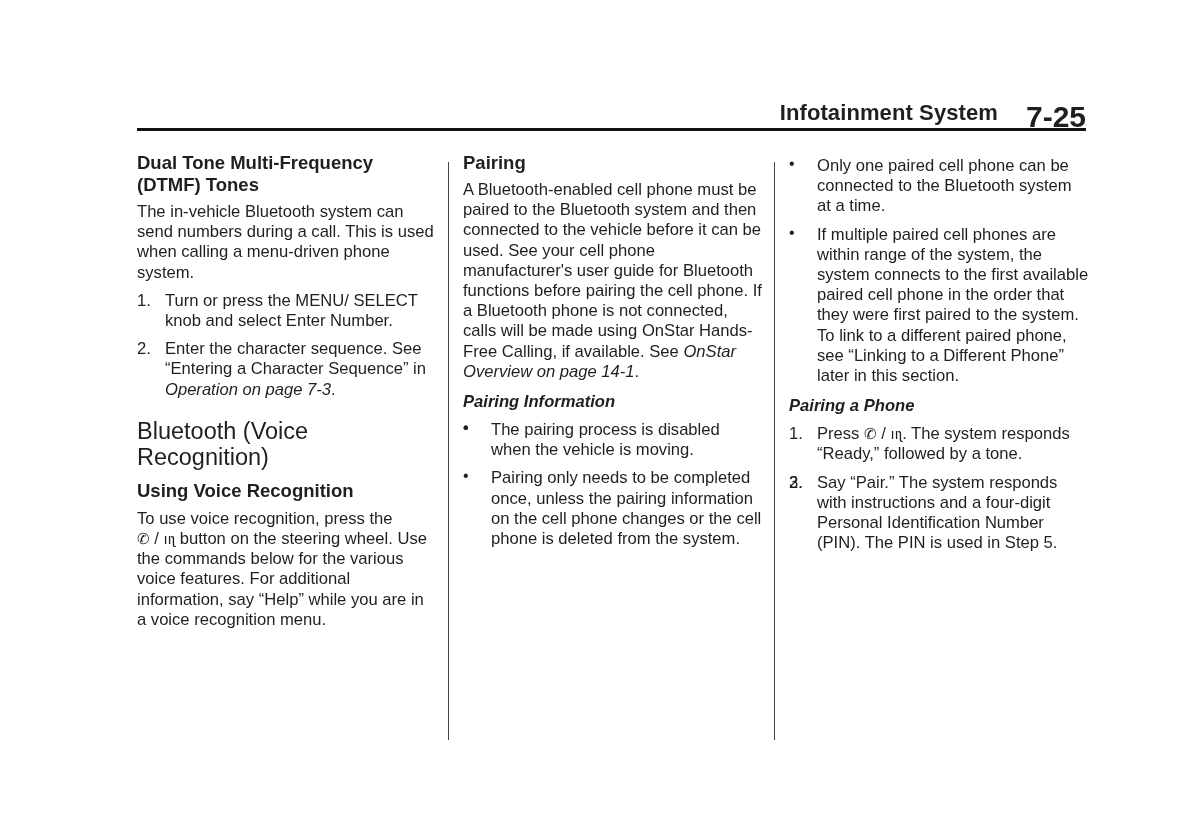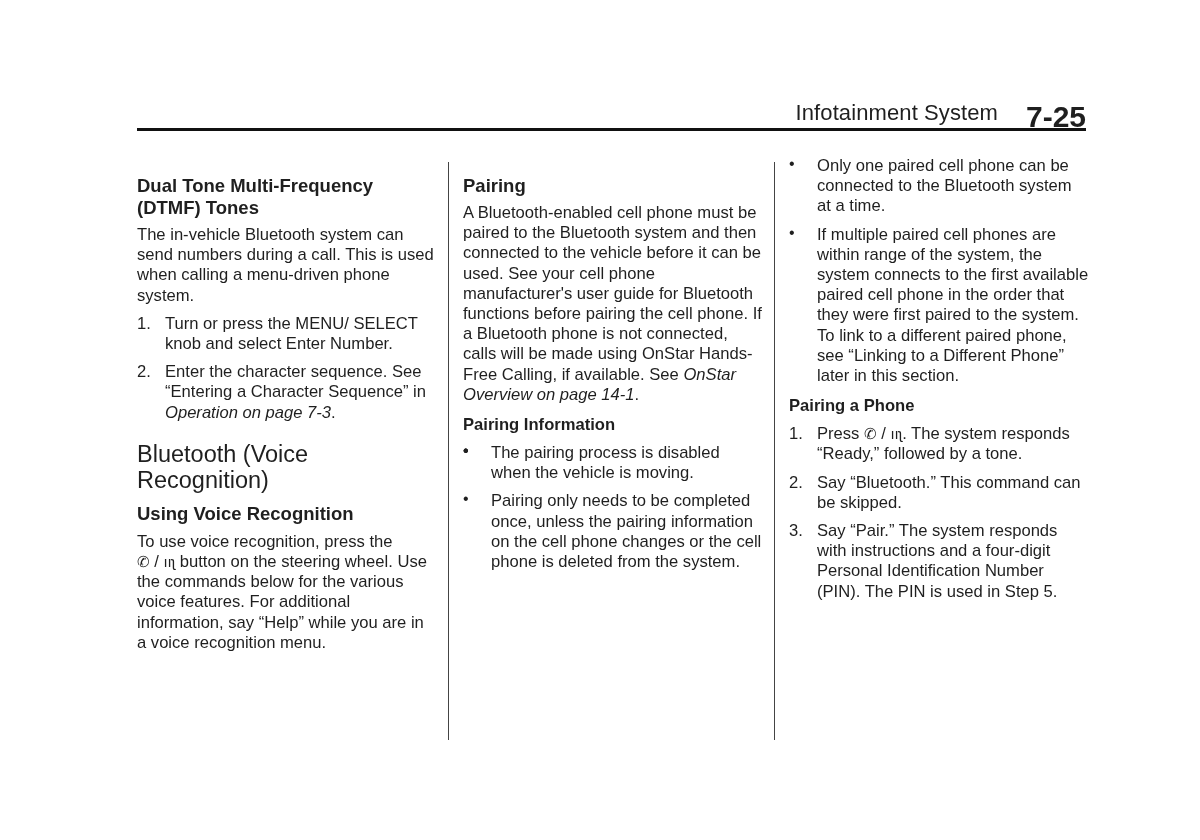--- a/index.html
+++ b/index.html
@@ -5,41 +5,41 @@
   html, body { margin: 0; padding: 0; }
   body {
     width: 1200px; height: 840px; background: #ffffff; position: relative; overflow: hidden;
     font-family: "Liberation Sans", sans-serif; color: #1f1f1f;
   }
   .header {
     position: absolute; left: 137px; top: 96px; width: 949px; height: 36px;
   }
   .header-title {
     position: absolute; right: 88px; top: 4px;
-    font-size: 22px; font-weight: normal; letter-spacing: 0.1px;
+    font-size: 22px; font-weight: bold; letter-spacing: 0.1px;
   }
   .header-page {
     position: absolute; right: 0px; top: 4px;
     font-size: 30px; font-weight: bold;
   }
   .header-rule {
     position: absolute; left: 0; right: 0; top: 32px; height: 3px; background: #111;
   }
-  .col { position: absolute; top: 175px; font-size: 16.6px; line-height: 20.2px; }
+  .col { position: absolute; top: 152px; font-size: 16.6px; line-height: 20.2px; }
   .col1 { left: 137px; width: 300px; }
   .col2 { left: 463px; width: 300px; }
   .col3 { left: 789px; width: 300px; }
   .vrule { position: absolute; width: 1px; background: #444; top: 162px; height: 578px; }
   .vrule.v1 { left: 448px; }
   .vrule.v2 { left: 774px; }
 
   h3.sec { font-size: 18.5px; font-weight: bold; line-height: 22px; margin: 0 0 6px 0; }
   h2.big { font-size: 23.5px; font-weight: normal; line-height: 26px; margin: 18px 0 10px 0; }
   h3.sub { font-size: 18.5px; font-weight: bold; line-height: 22px; margin: 0 0 7px 0; }
-  h4.minor { font-size: 16.6px; font-weight: bold; line-height: 20px; margin: 10px 0 8px 0; }
+  h4.minor { font-size: 16.6px; font-weight: bold; line-height: 20px; margin: 10px 0 8px 0; font-style: italic; }
   p { margin: 0 0 8px 0; }
   .em { font-style: italic; }
   ol, ul { list-style: none; margin: 0; padding: 0; }
   .item { position: relative; padding-left: 28px; margin-bottom: 8px; }
   .marker { position: absolute; left: 0; top: 0; }
   .bullet { position: absolute; left: 0; top: -2px; font-size: 16px; }
   .icon { display: inline-block; font-size: 15px; vertical-align: baseline; }
 </style>
 </head>
 <body>
@@ -94,20 +94,19 @@
     <li class="item"><span class="bullet">•</span><span>If multiple paired cell phones are within range of the system, the system connects to the first available paired cell phone in the order that they were first paired to the system. To link to a different paired phone, see “Linking to a Different Phone” later in this section.</span></li>
   </ul>
   <h4 class="minor">Pairing a Phone</h4>
   <ol>
     <li class="item">
       <span class="marker">1.</span>
       <span>Press </span><span class="icon">✆</span><span> / </span><span class="icon">ııʅ</span><span>. The system responds “Ready,” followed by a tone.</span>
     </li>
     <li class="item">
       <span class="marker">2.</span>
-      <span>Say “Bluetooth.” This command can be skipped.</span>
     </li>
     <li class="item">
       <span class="marker">3.</span>
       <span>Say “Pair.” The system responds with instructions and a four-digit Personal Identification Number (PIN). The PIN is used in Step 5.</span>
     </li>
   </ol>
 </div>
 
 </body></html>

